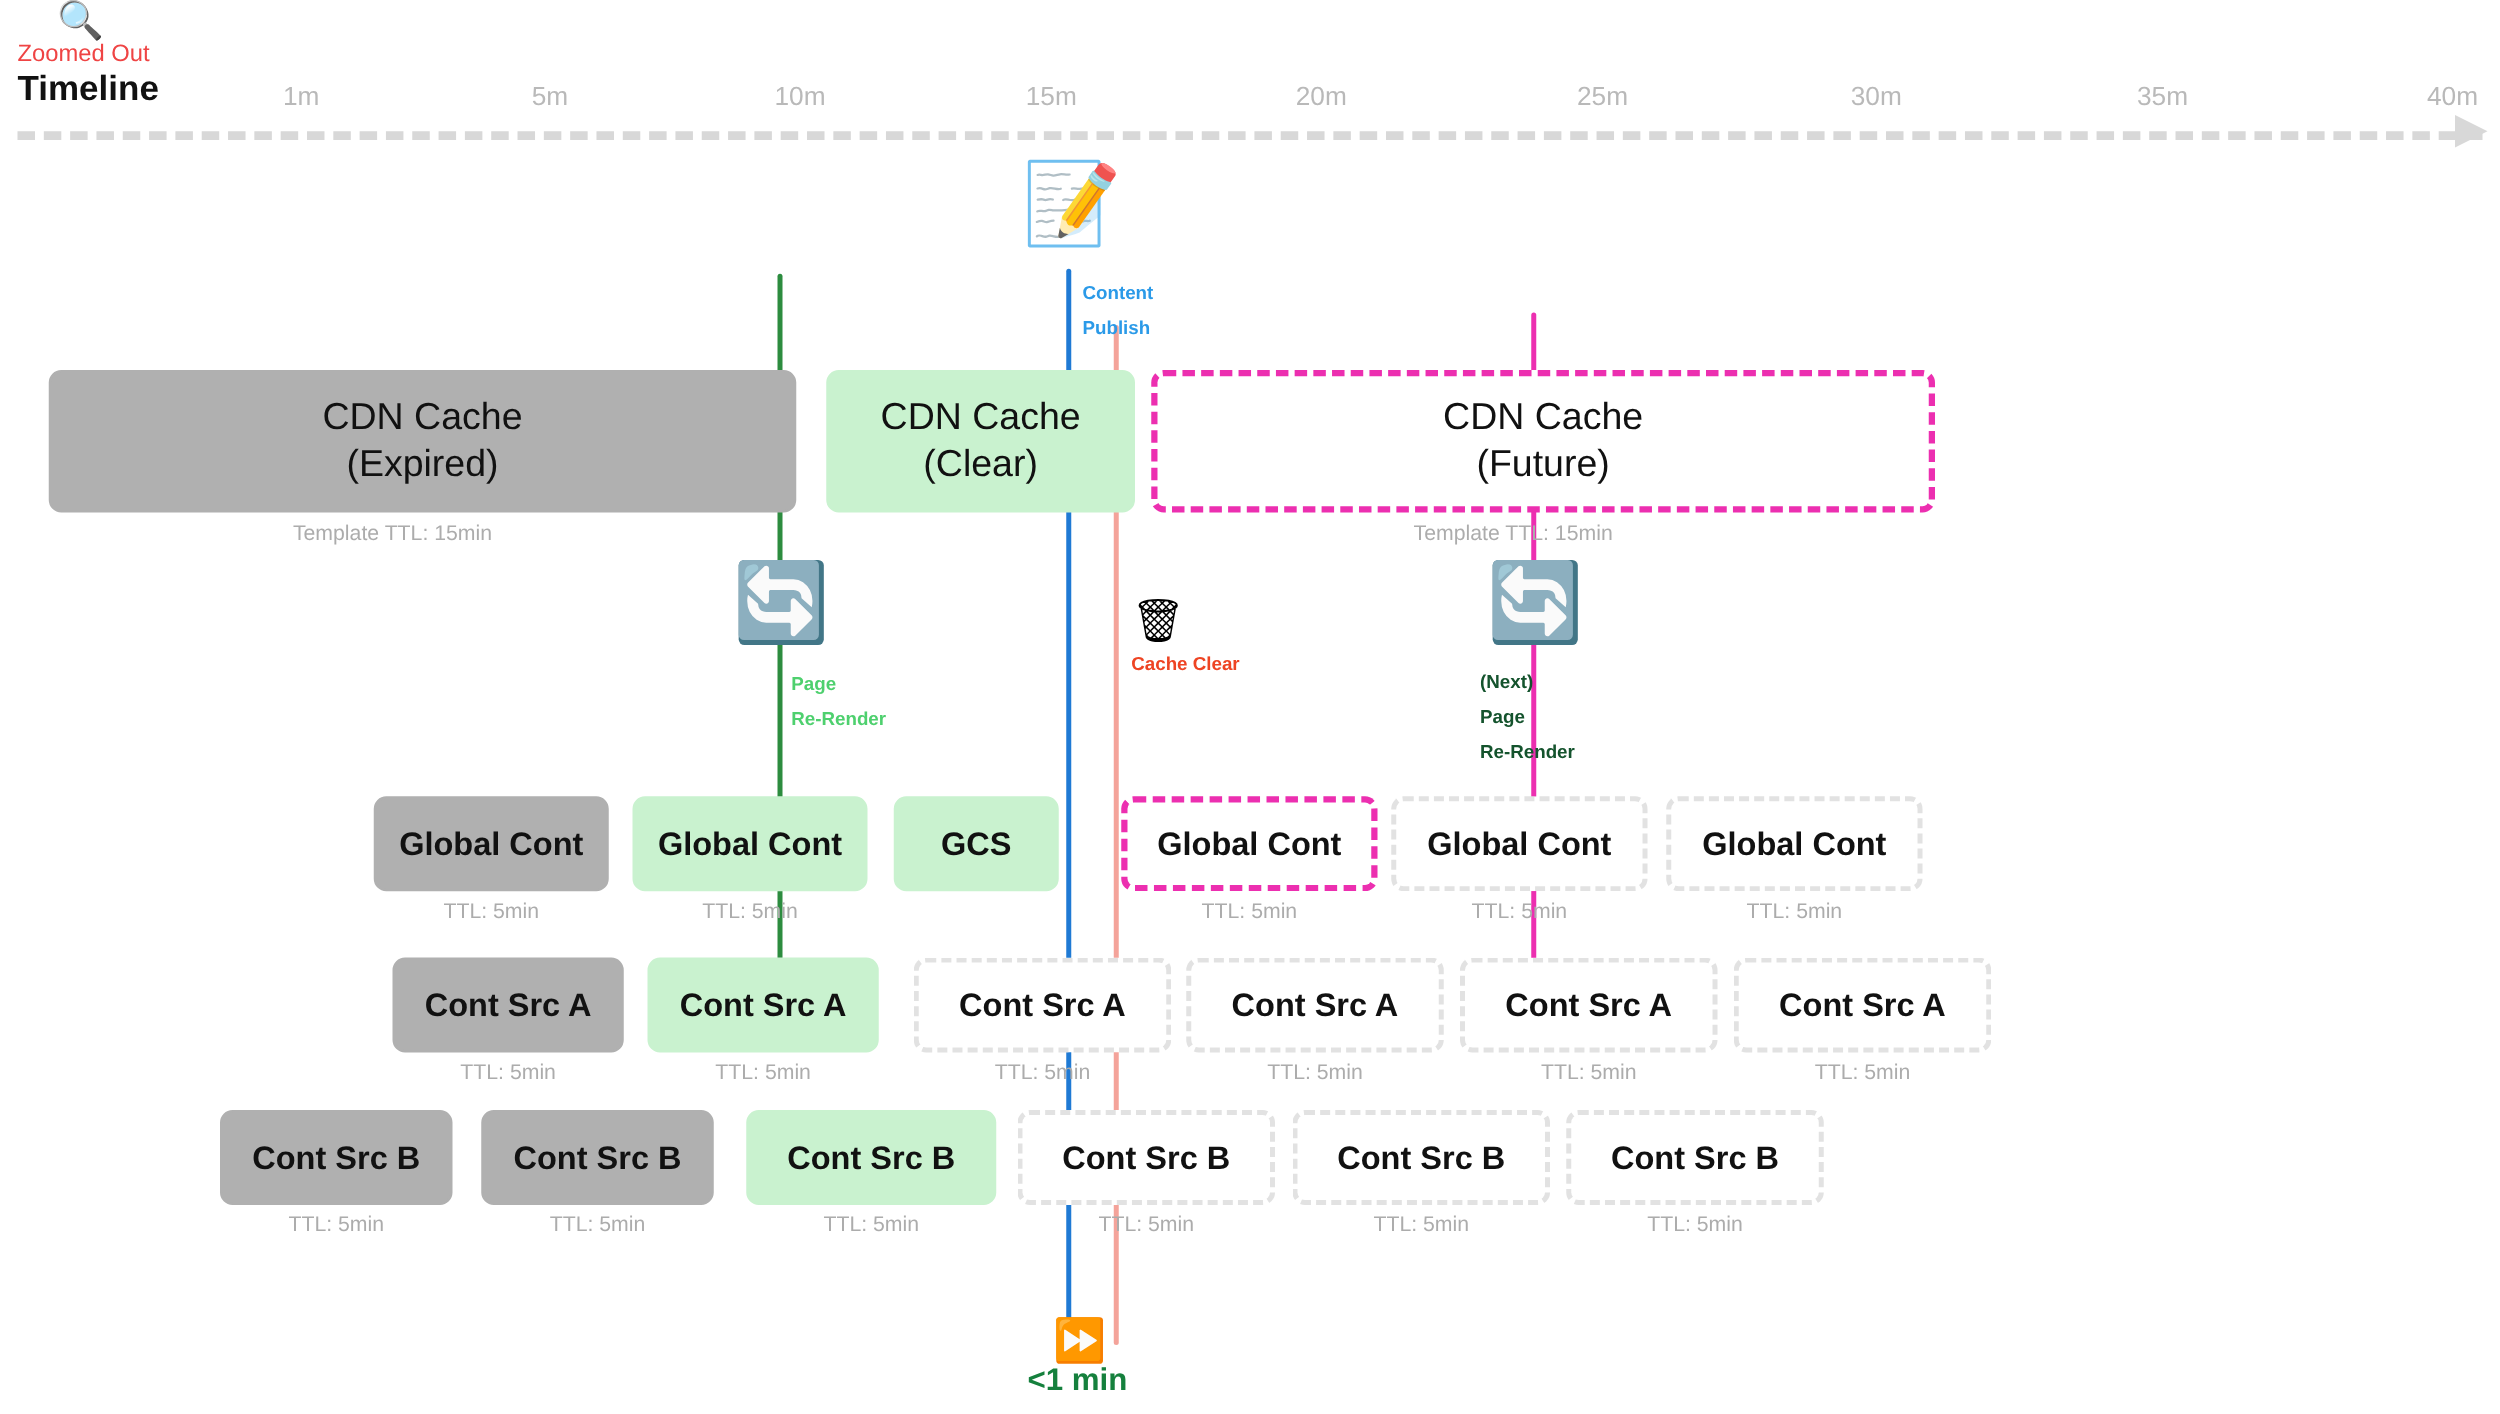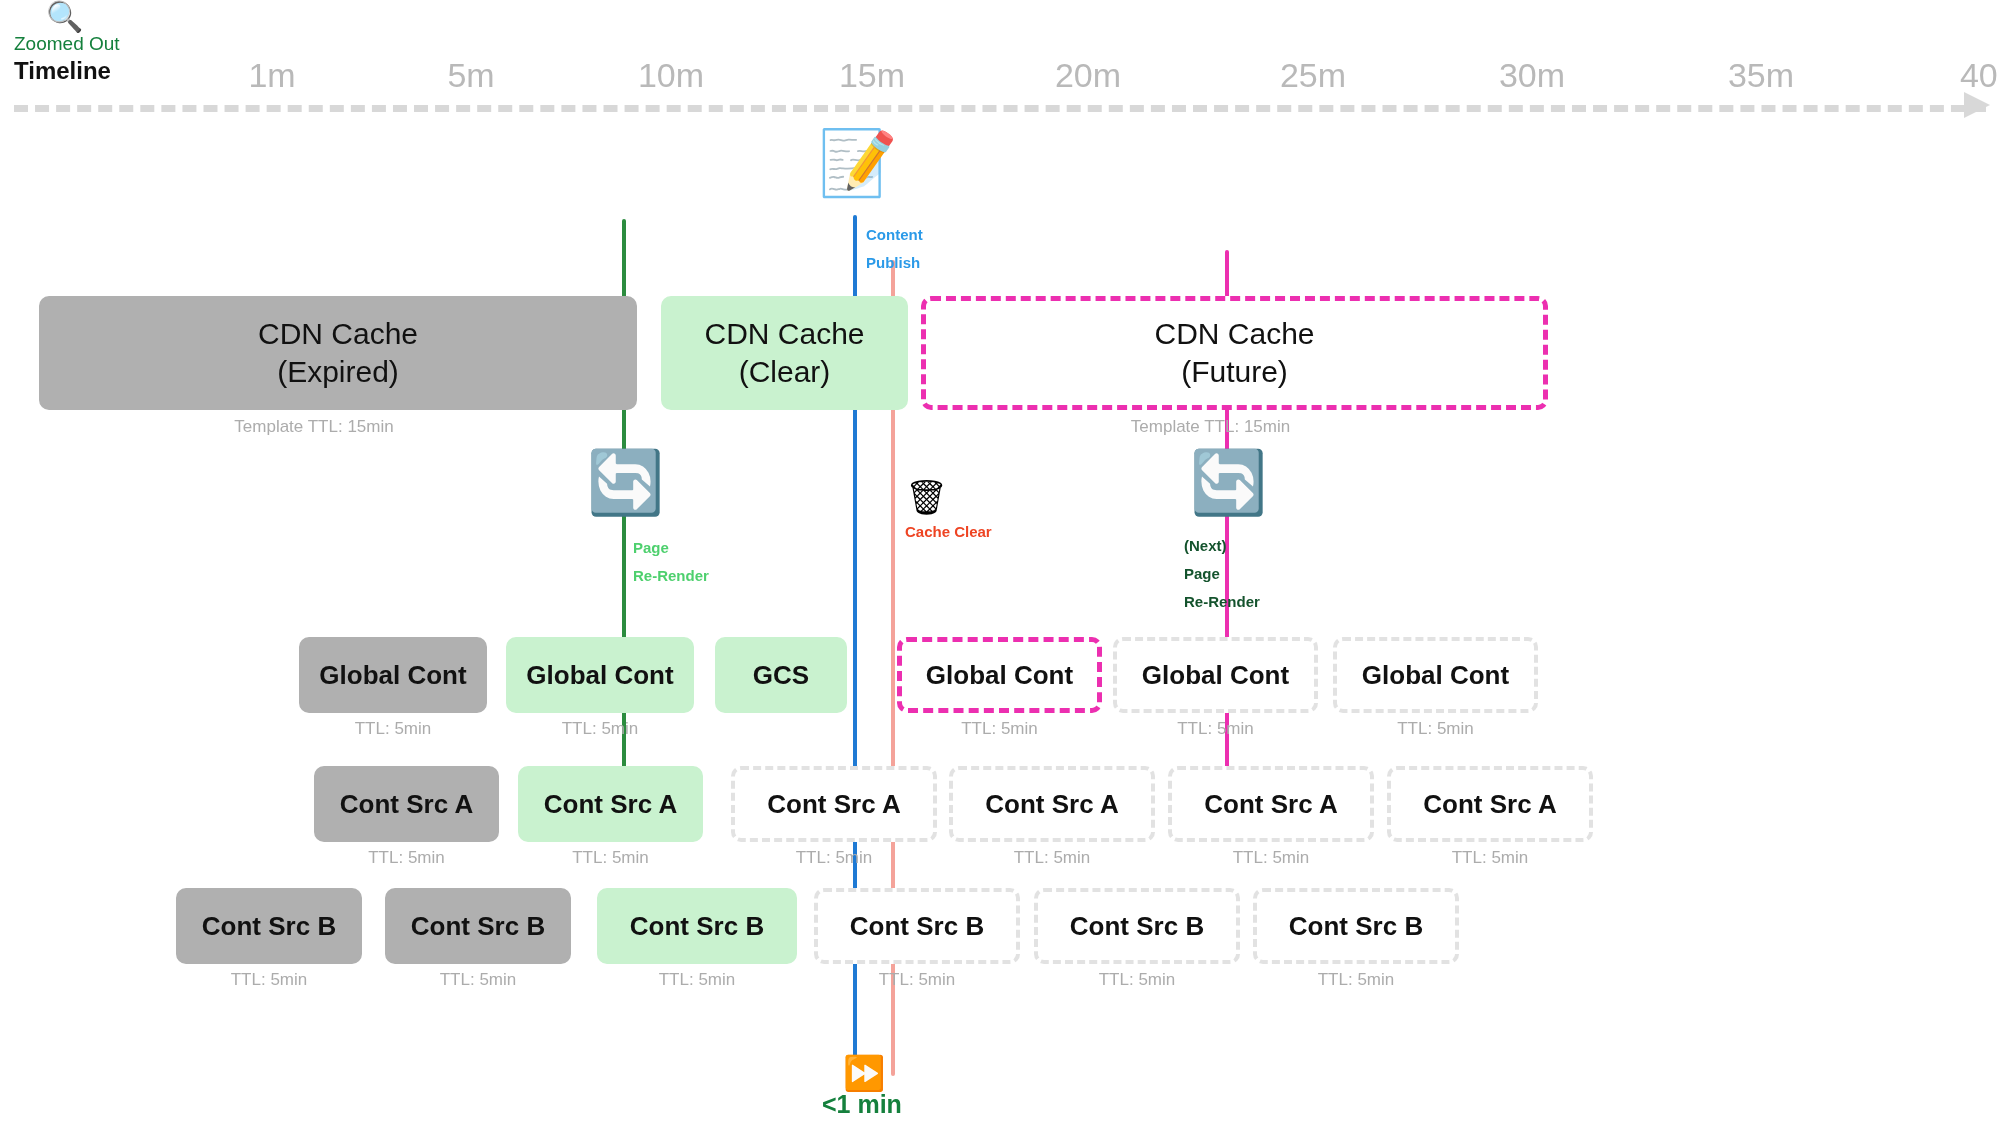--- a/index.html
+++ b/index.html
@@ -7,35 +7,35 @@
   body{
     width:2000px;height:1131px;position:relative;overflow:hidden;
     font-family:"Liberation Sans","DejaVu Sans",sans-serif;
     -webkit-font-smoothing:antialiased;
   }
   #stage{position:absolute;left:0;top:0;width:2000px;height:1131px;}
 
   
   .zoom-badge{position:absolute;left:14px;top:2px;width:180px;}
   .zoom-icon{font-size:30px;line-height:30px;display:block;margin-left:32px;}
-  .zoom-label{font-size:19px;color:#15803d;line-height:22px;margin-top:1px;}
-  .timeline-title{font-size:24px;font-weight:bold;color:#111;line-height:30px;margin-top:1px;}
+  .zoom-label{font-size:19px;color:#ef4444;line-height:22px;margin-top:1px;}
+  .timeline-title{font-size:28px;font-weight:bold;color:#111;line-height:30px;margin-top:1px;}
 
   
   .axis-rule{
     position:absolute;left:14px;top:105px;width:1972px;height:0;
     border-top:7px dashed #d8d8d8;
   }
   .axis-arrow{
     position:absolute;left:1964px;top:92px;width:0;height:0;
     border-left:26px solid #d8d8d8;border-top:13px solid transparent;border-bottom:13px solid transparent;
   }
   .tick{
-    position:absolute;top:56px;font-size:34px;color:#b9b9b9;
-    transform:translateX(-50%);white-space:nowrap;margin-left:31px;
+    position:absolute;top:66px;font-size:21px;color:#b9b9b9;
+    transform:translateX(-50%);white-space:nowrap;
   }
 
   
   .vline{position:absolute;width:4px;border-radius:2px;}
 
   
   .evt-icon{position:absolute;font-size:62px;line-height:62px;}
   .evt-label{position:absolute;font-size:15px;font-weight:bold;line-height:28px;white-space:nowrap;}
 
   .publish-icon{position:absolute;font-size:64px;line-height:64px;}

